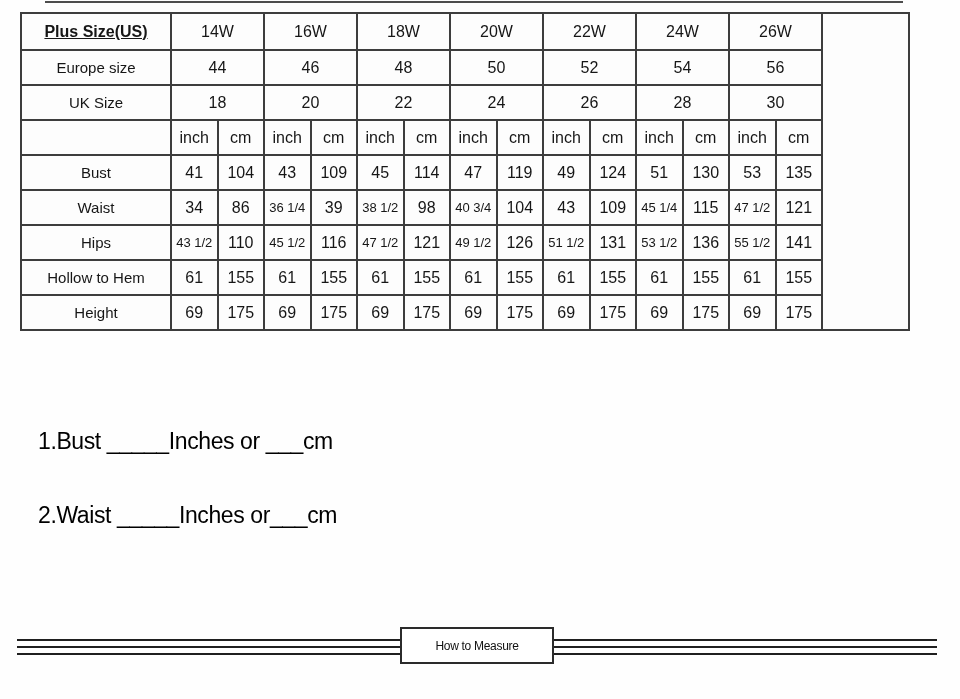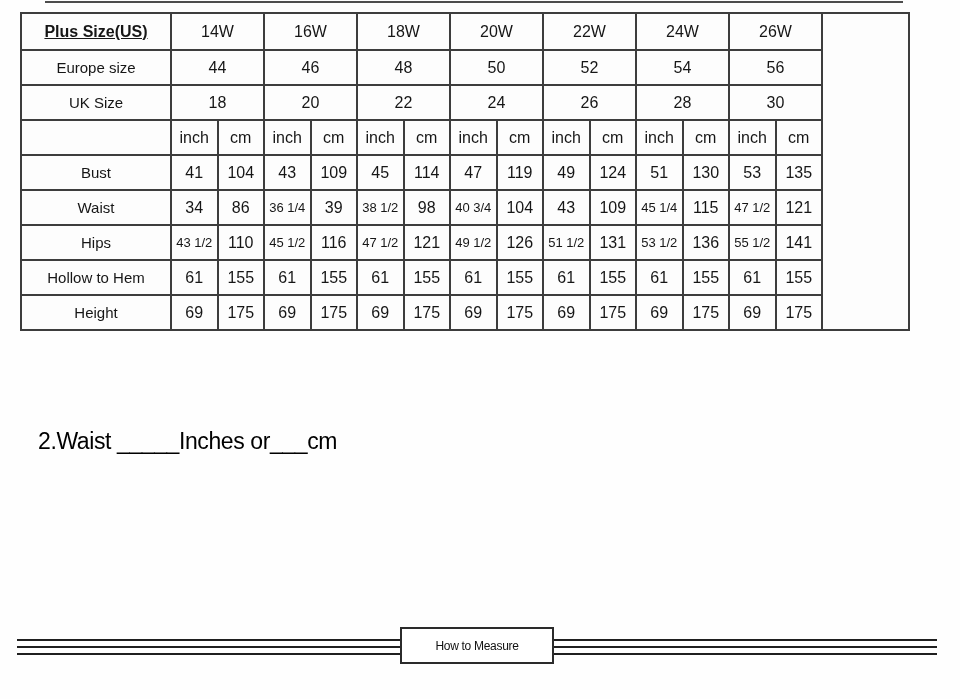--- a/index.html
+++ b/index.html
@@ -235,20 +235,21 @@
           <td>175</td>
           <td>69</td>
           <td>175</td>
           <td>69</td>
           <td>175</td>
         </tr>
       </tbody>
     </table>
 
   <div class="note">
+    <div>1.Bust _____Inches or ___cm</div>
     <div>2.Waist _____Inches or___cm</div>
     
     
     
     
     
   </div>
 
   <div class="rule" style="left:17px; top:639px; width:383px;"></div>
   <div class="rule" style="left:17px; top:646px; width:383px;"></div>

